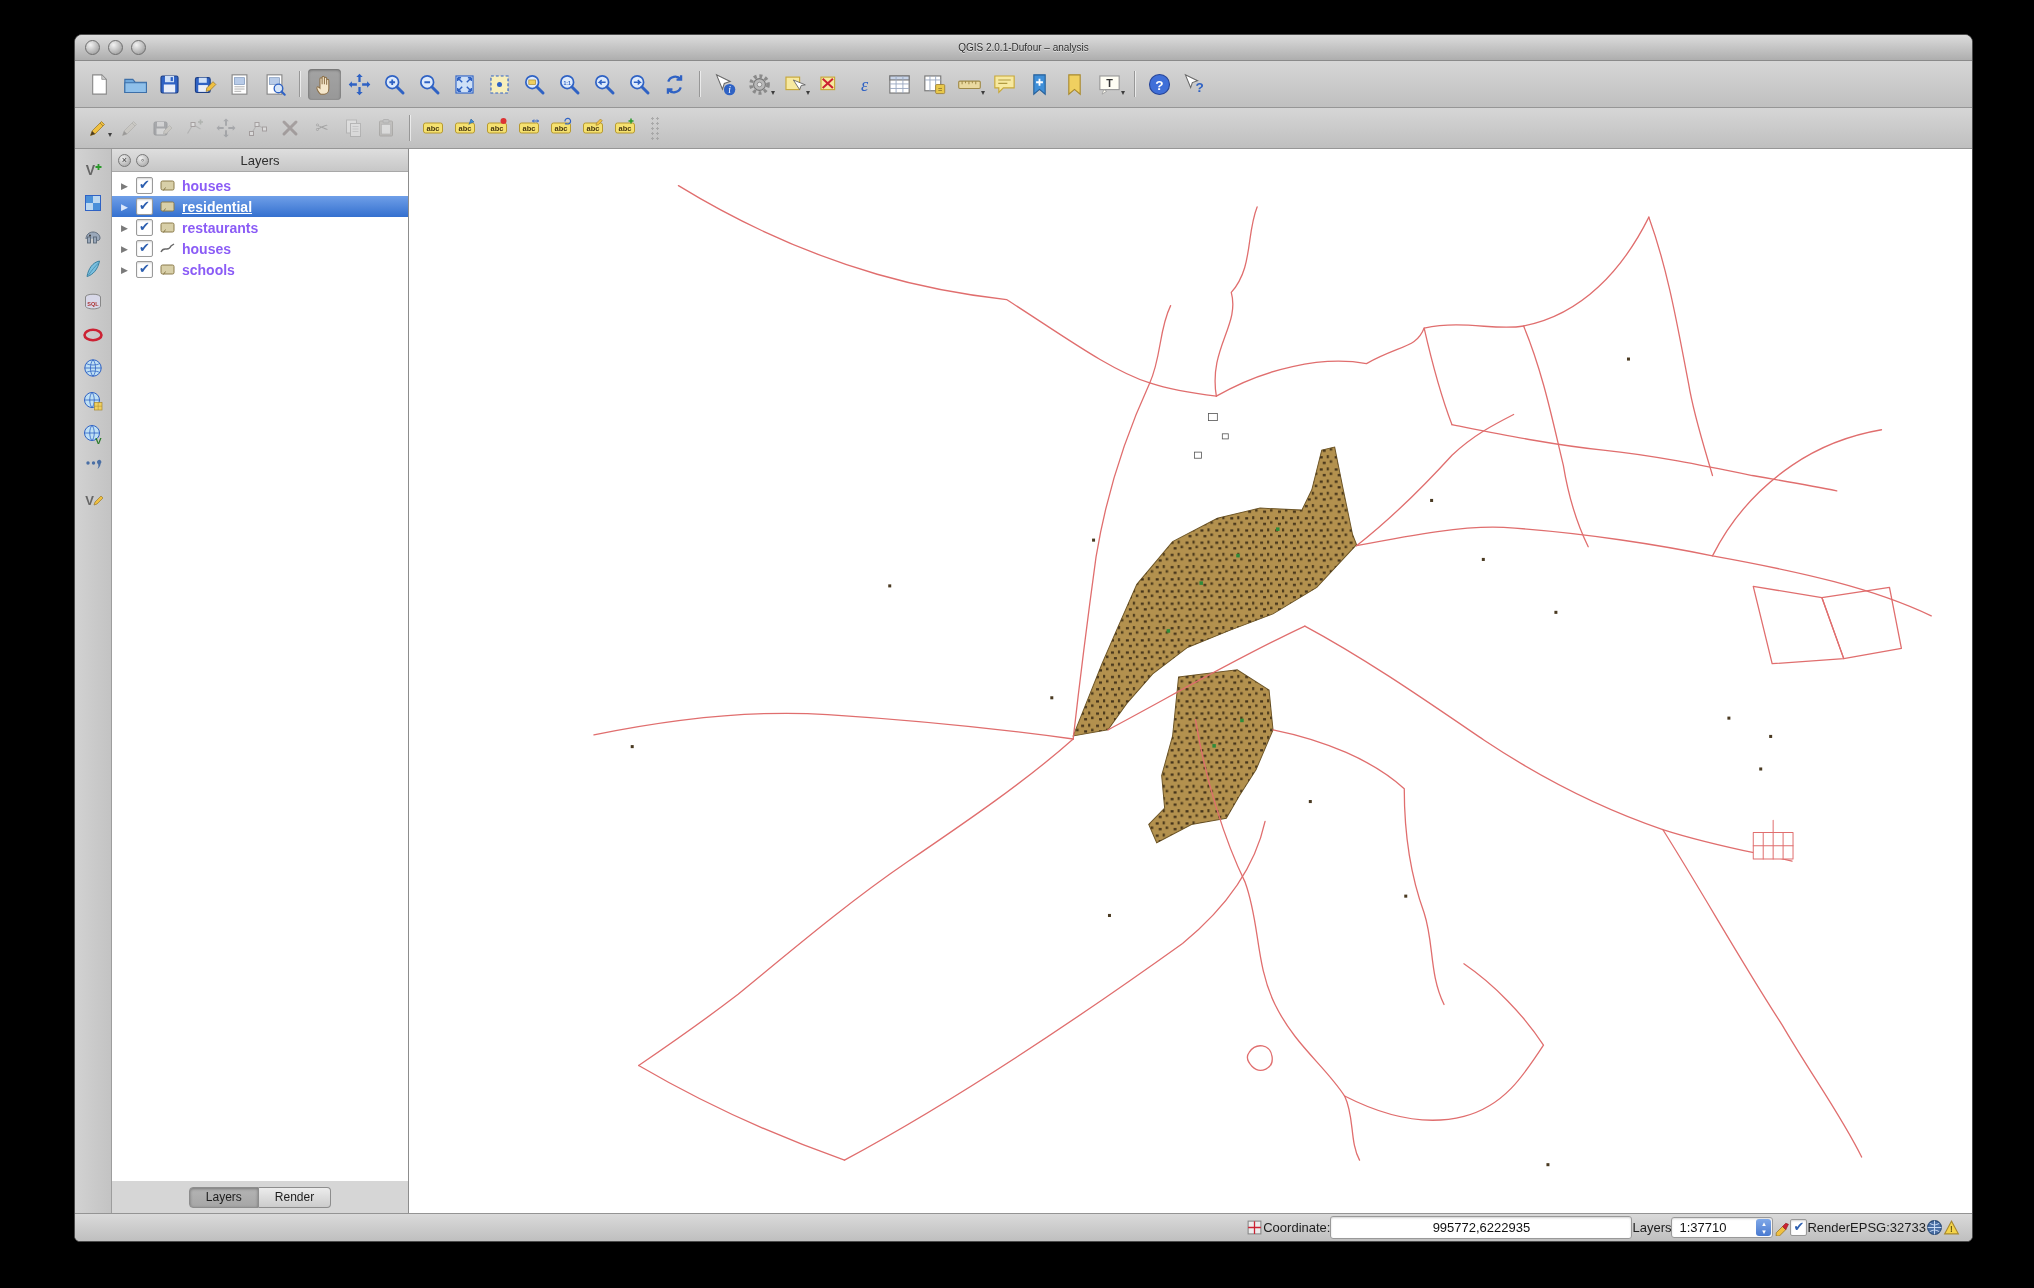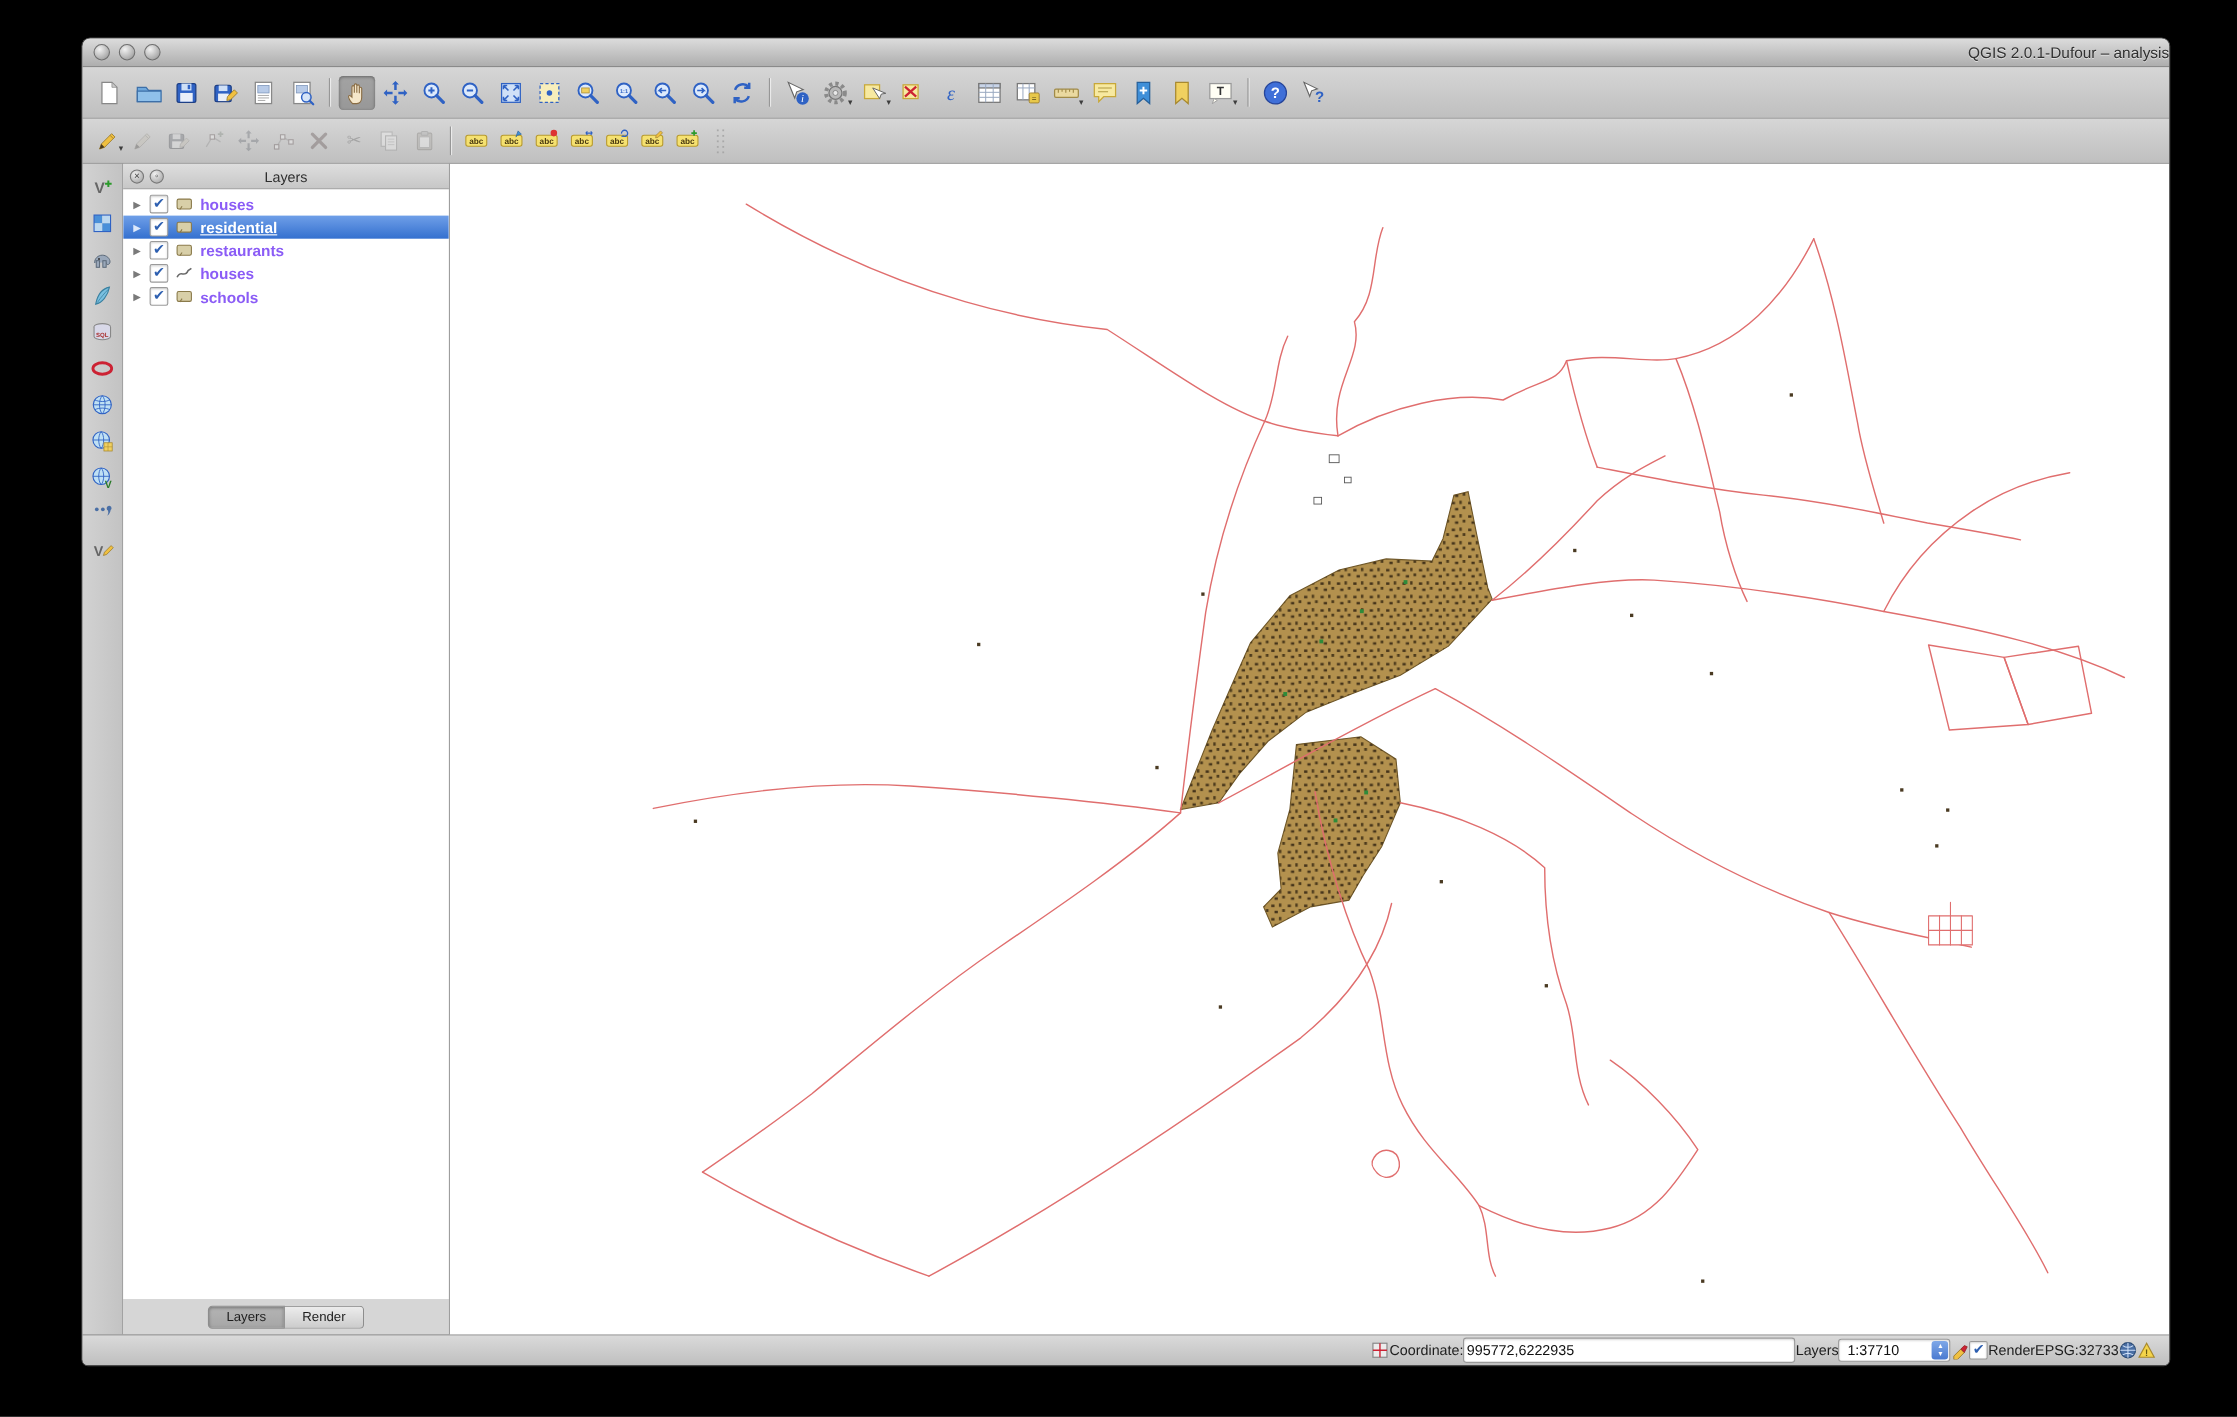--- a/index.html
+++ b/index.html
@@ -6,21 +6,21 @@
   body{width:2034px;height:1288px;background:#000;font-family:"Liberation Sans",sans-serif;overflow:hidden;position:relative;}
   .window{position:absolute;left:74px;top:34px;width:1897px;height:1206px;border-radius:8px 8px 6px 6px;
     background:#d4d4d4;border:1px solid #4a4a4a;box-shadow:0 24px 70px rgba(0,0,0,.75);
     display:flex;flex-direction:column;overflow:hidden;}
   
   .titlebar{height:25px;flex:0 0 auto;background:linear-gradient(#dcdcdc,#aeaeae);border-bottom:1px solid #8a8a8a;
     display:flex;align-items:center;position:relative;}
   .traffic{display:flex;gap:8px;margin-left:10px;z-index:2;}
   .tl{width:13px;height:13px;border-radius:50%;border:1px solid #6e6e6e;
     background:radial-gradient(circle at 35% 30%,#f2f2f2,#8f8f8f);}
-  .win-title{position:absolute;left:0;right:0;text-align:right;font-size:14px;color:#303030;
+  .win-title{position:absolute;left:0;right:0;text-align:center;font-size:10px;color:#303030;
     text-shadow:0 1px 0 rgba(255,255,255,.55);}
   
   .toolbar{display:flex;align-items:center;background:linear-gradient(#d6d6d6,#bfbfbf);
     border-bottom:1px solid #969696;padding:2px 8px;gap:2px;flex:0 0 auto;}
   .toolbar-1{height:42px;}
   .toolbar-2{height:36px;}
   .tbtn{width:33px;height:31px;border:none;background:transparent;display:flex;align-items:center;
     justify-content:center;padding:0;position:relative;border-radius:4px;}
   .toolbar-2 .tbtn{width:30px;height:28px;}
   .tbtn.pressed{background:rgba(0,0,0,.22);box-shadow:inset 0 1px 3px rgba(0,0,0,.4);}
@@ -61,21 +61,21 @@
   .ptab:last-child{border-radius:0 4px 4px 0;}
   .ptab.active{background:linear-gradient(#b4b4b4,#a6a6a6);box-shadow:inset 0 1px 3px rgba(0,0,0,.35);}
   
   .map-canvas{flex:1;background:#ffffff;position:relative;min-width:0;}
   .map-canvas svg{position:absolute;inset:0;width:100%;height:100%;}
   
   .statusbar{height:27px;flex:0 0 auto;background:linear-gradient(#dadada,#bfbfbf);border-top:1px solid #949494;
     display:flex;align-items:center;font-size:13px;color:#1d1d1d;padding:0 12px;gap:0;}
   .sb-spacer{flex:1;}
   .sb-ico{width:17px;height:17px;flex:0 0 auto;}
-  .sb-input{width:296px;height:19px;border:1px solid #999;border-radius:3px;background:#fff;
+  .sb-input{width:296px;height:19px;border:1px solid #999;border-radius:3px;background:#fff;text-align:center;
     font-size:13px;font-family:"Liberation Sans",sans-serif;box-shadow:inset 0 1px 2px rgba(0,0,0,.18);color:#111;}
   .sb-combo{width:100px;height:19px;border:1px solid #999;border-radius:3px;background:#fff;display:flex;
     align-items:center;box-shadow:inset 0 1px 2px rgba(0,0,0,.15);position:relative;}
   .sb-combo .cval{flex:1;padding-left:7px;font-size:13px;color:#111;}
   .stepper{width:15px;height:17px;margin-right:1px;border-radius:3px;background:linear-gradient(#7fa8e8,#4a7ad0);
     color:#fff;font-size:7px;line-height:8px;display:flex;flex-direction:column;align-items:center;justify-content:center;}
   .sb-check{width:15px;height:15px;background:#fff;border:1px solid #999;border-radius:2px;font-size:13px;
     line-height:13px;text-align:center;color:#2d5fb0;box-shadow:inset 0 1px 2px rgba(0,0,0,.18);}
 </style>
 </head>

